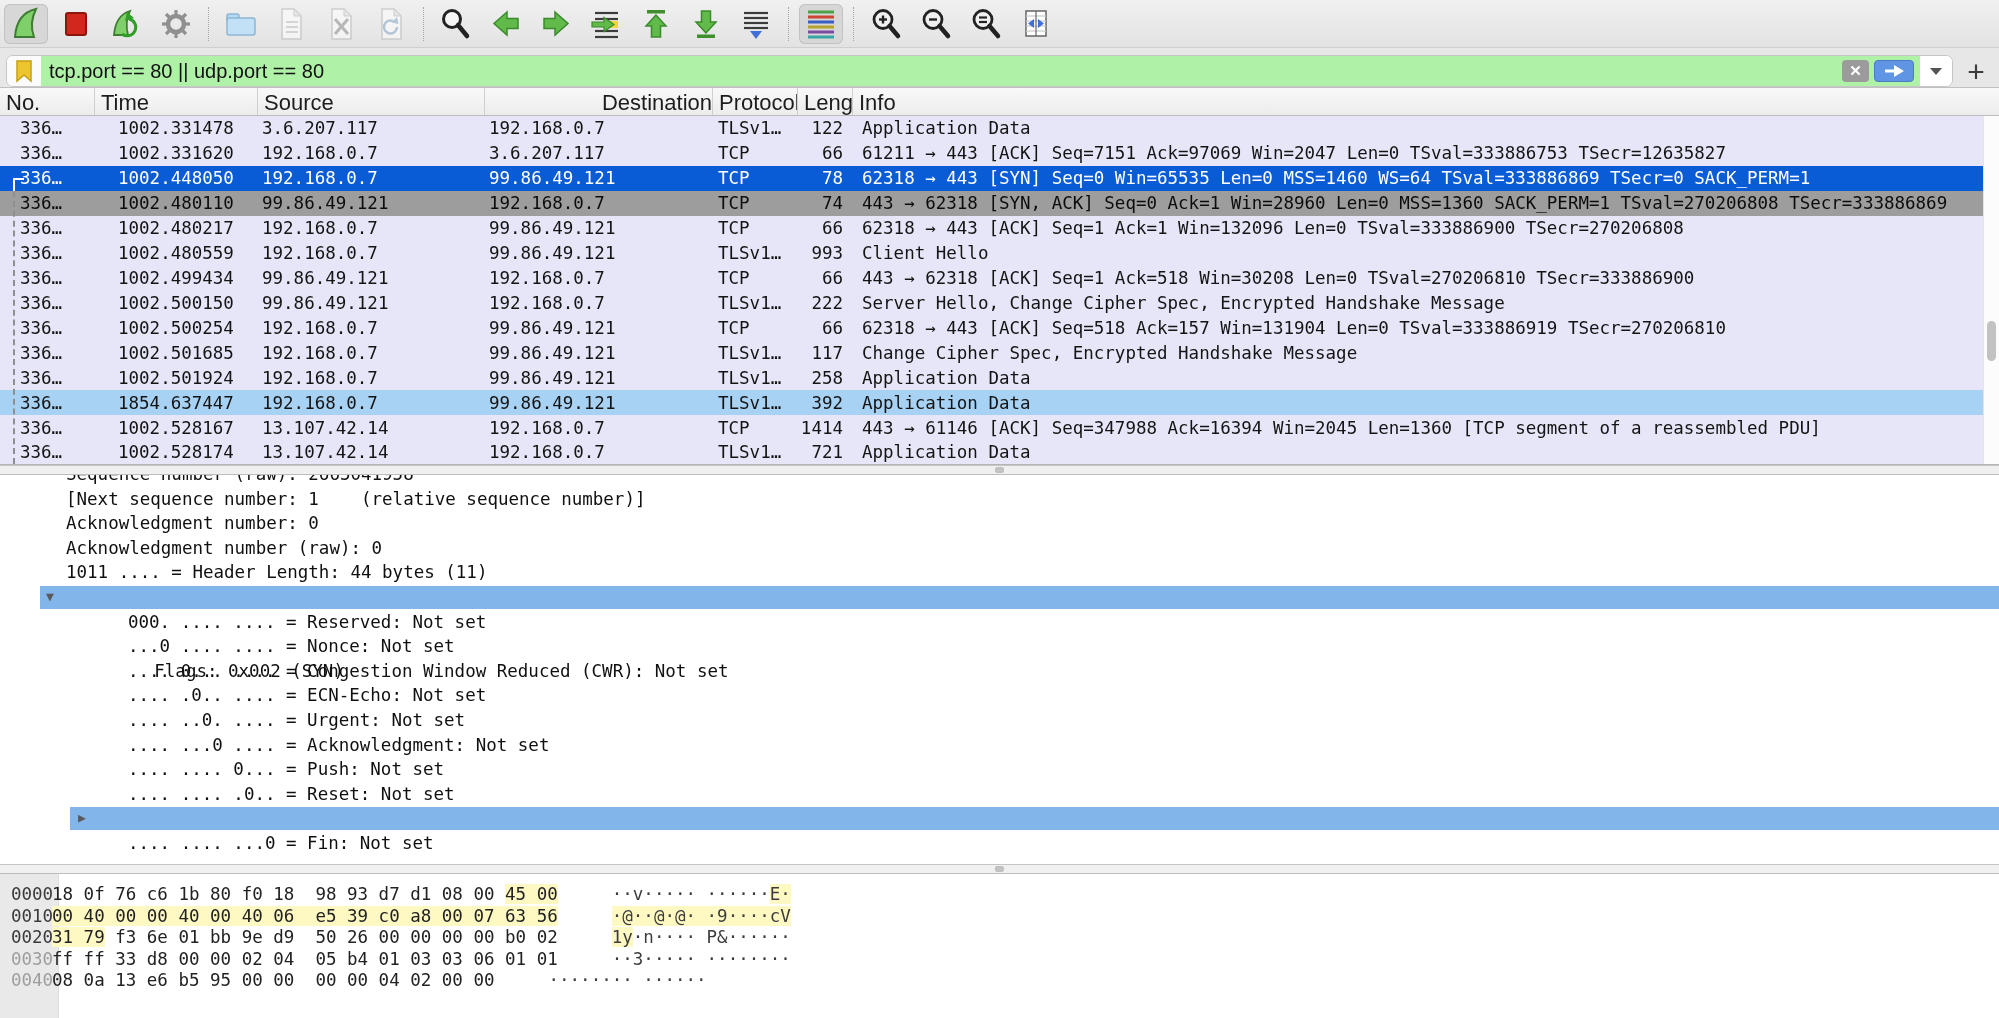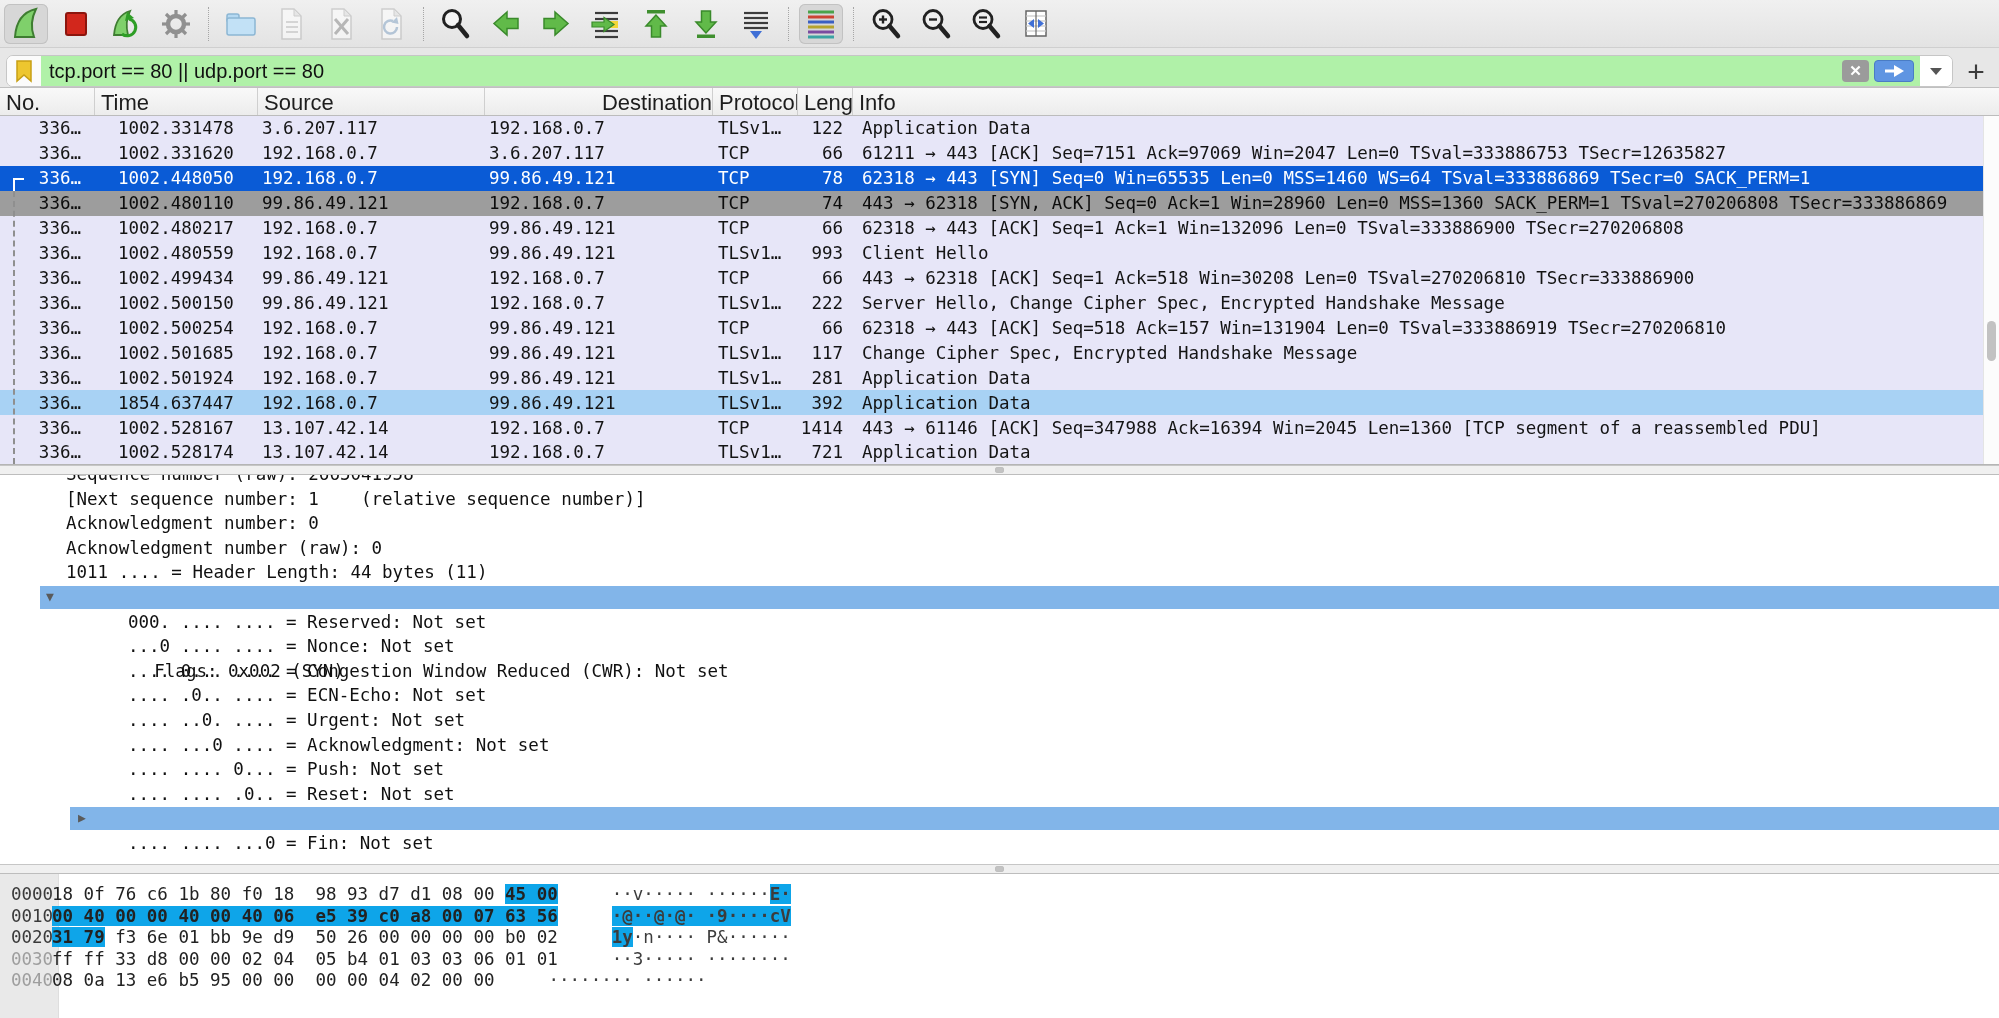--- a/index.html
+++ b/index.html
@@ -31,21 +31,21 @@
   .plhead{height:28px;display:flex;background:linear-gradient(#f9f9f9,#ececec);
           border-bottom:1px solid #bcbcbc;box-sizing:border-box;font-size:22px;color:#1d1d1d;}
   .hc{box-sizing:border-box;border-right:1px solid #cfcfcf;padding:2px 0 0 6px;white-space:nowrap;overflow:hidden;flex:0 0 auto;}
   .plbody{position:relative;height:349px;overflow:hidden;border-bottom:1px solid #b5b5b5;box-sizing:border-box;
           font-family:"DejaVu Sans Mono","Liberation Mono",monospace;font-size:17.5px;}
   .prow{height:24.93px;display:flex;align-items:center;background:#e7e6f8;color:#141414;}
   .prow.sel{background:#0a5bd6;color:#fff;}
   .prow.gray{background:#9d9d9d;color:#0c0c0c;}
   .prow.rel{background:#a8d2f4;}
   .cell{box-sizing:border-box;white-space:nowrap;overflow:hidden;flex:0 0 auto;}
-  .c-no{width:95px;text-align:right;padding-right:14px;padding-left:20px;}
+  .c-no{width:95px;text-align:left;padding-right:14px;padding-left:20px;}
   .c-time{width:163px;padding-left:23px;}
   .c-src{width:227px;padding-left:4px;}
   .c-dst{width:228px;padding-left:4px;}
   .c-proto{width:85px;padding-left:5px;}
   .c-len{width:55px;text-align:right;padding-right:10px;}
   .c-info{flex:1 1 auto;padding-left:9px;}
   .h-no{width:95px;}.h-time{width:163px;}.h-src{width:227px;}.h-dst{width:228px;text-align:right;}
   .h-proto{width:85px;}.h-len{width:55px;}.h-info{flex:1;border-right:none;}
   .relline{position:absolute;left:13px;top:75px;bottom:0;border-left:2px dashed #8f8f8f;}
   .relstart{position:absolute;left:13px;top:62px;width:9px;height:13px;border-left:2px solid #fff;border-top:2px solid #fff;}
@@ -73,21 +73,21 @@
   
   .hexpane{height:148px;background:#fff;position:relative;overflow:hidden;
            font-family:"DejaVu Sans Mono","Liberation Mono",monospace;font-size:17.5px;}
   .hexgutter{position:absolute;left:0;top:0;bottom:0;width:58px;background:#e9e9e9;border-right:1px solid #dedede;}
   .hexrows{position:relative;padding-top:10px;}
   .hexrow{display:flex;line-height:21.6px;white-space:pre;color:#222;}
   .hoff{width:36px;padding-left:11px;box-sizing:border-box;color:#3a3a3a;flex:0 0 auto;}
   .hexrow.muted .hoff{color:#9e9e9e;}
   .hx{margin-left:16px;}
   .ha{margin-left:54px;color:#3c3c3c;}
-  .bh{background:#0ea5e9;font-weight:bold;}
+  .bh{background:#fef9c3;}
 </style>
 </head>
 <body>
 
 <div class="win">
 
   <div class="toolbar">
     <div class="tbtn pressed">
       <svg width="36" height="36" viewBox="0 0 36 36">
           <path d="M7 31 C8 16 15 6 28 3 C23 13 23 23 26 31 Z" fill="#7fd06b" stroke="#3e7d31" stroke-width="2"></path>
@@ -390,21 +390,21 @@
           <span class="cell c-proto">TLSv1…</span>
           <span class="cell c-len">117</span>
           <span class="cell c-info">Change Cipher Spec, Encrypted Handshake Message</span>
       </div>
       <div class="prow">
         <span class="cell c-no">336…</span>
           <span class="cell c-time">1002.501924</span>
           <span class="cell c-src">192.168.0.7</span>
           <span class="cell c-dst">99.86.49.121</span>
           <span class="cell c-proto">TLSv1…</span>
-          <span class="cell c-len">281</span>
+          <span class="cell c-len">258</span>
           <span class="cell c-info">Application Data</span>
       </div>
       <div class="prow rel">
         <span class="cell c-no">336…</span>
           <span class="cell c-time">1854.637447</span>
           <span class="cell c-src">192.168.0.7</span>
           <span class="cell c-dst">99.86.49.121</span>
           <span class="cell c-proto">TLSv1…</span>
           <span class="cell c-len">392</span>
           <span class="cell c-info">Application Data</span>

